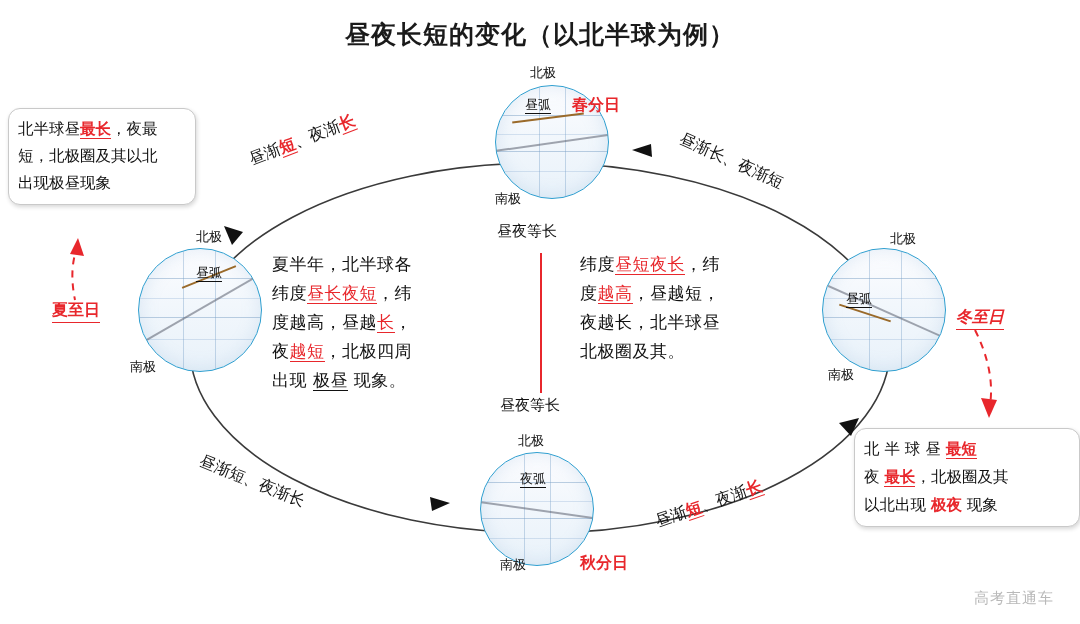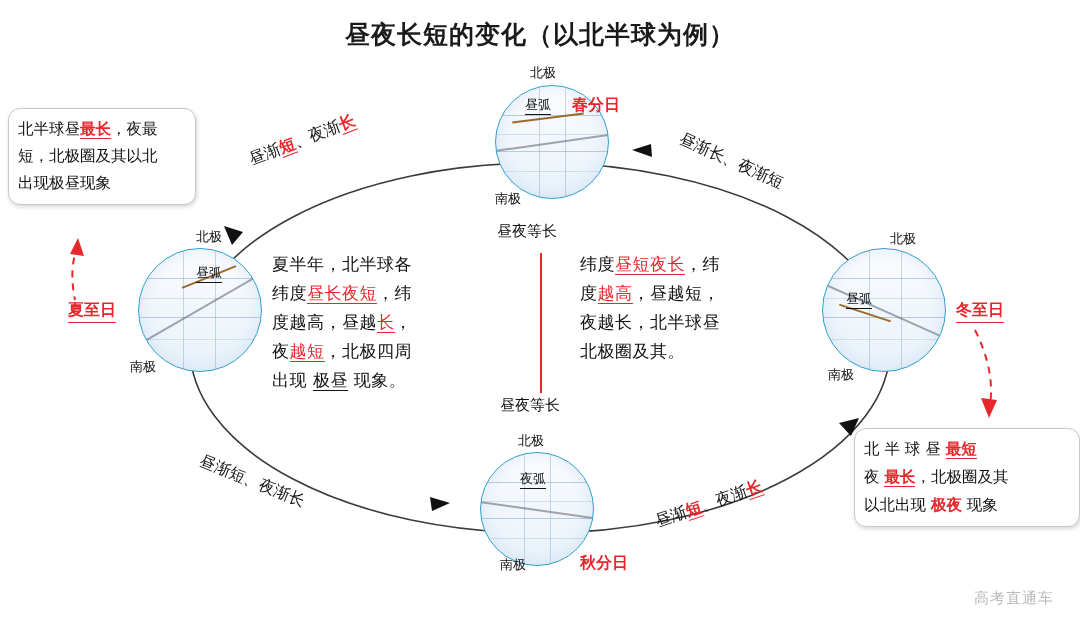--- a/index.html
+++ b/index.html
@@ -35,21 +35,21 @@
   }
   .globe .term{
     position:absolute;left:-6%;width:112%;height:2px;background:rgba(90,95,110,.55);
     transform-origin:center;
   }
   .arcline{position:absolute;height:0;border-top:2.2px solid #9a6a2a;}
   .polelabel{
     position:absolute;font-size:13px;color:#111;white-space:nowrap;
   }
   .arclabel{
-    position:absolute;font-size:13px;color:#111;white-space:nowrap;font-family:Liberation Mono, monospace;
+    position:absolute;font-size:13px;color:#111;white-space:nowrap;
   }
   .arclabel u{text-decoration:none;border-bottom:1.5px solid #111;padding-bottom:1px;}
 
   
   .redlabel{
     position:absolute;color:#e8272c;font-size:16px;font-weight:bold;white-space:nowrap;
   }
   .redlabel.u{border-bottom:1.6px solid #e8272c;padding-bottom:1px;}
   .flowlabel{
     position:absolute;font-size:16px;color:#111;white-space:nowrap;
@@ -143,36 +143,36 @@
     <div class="hline" style="top:56%;"></div>
     <div class="hline faint" style="top:74%;"></div>
     <div class="vmerid" style="left:36%;"></div>
     <div class="vmerid" style="left:62%;"></div>
     <div class="term" style="top:48%;transform:rotate(-30deg);"></div>
   </div>
   <div class="arcline" style="left:180px;top:276px;width:58px;transform:rotate(-22deg);"></div>
   <div class="polelabel" style="left:196px;top:228px;">北极</div>
   <div class="polelabel" style="left:130px;top:358px;">南极</div>
   <div class="arclabel" style="left:196px;top:264px;"><u>昼弧</u></div>
-  <div class="redlabel u" style="left:68px;top:300px;">夏至日</div>
+  <div class="redlabel u" style="left:52px;top:300px;">夏至日</div>
 
   <div class="globe" style="left:822px;top:248px;width:122px;height:122px;">
     <div class="hline" style="top:24%;"></div>
     <div class="hline faint" style="top:40%;"></div>
     <div class="hline" style="top:56%;"></div>
     <div class="hline faint" style="top:74%;"></div>
     <div class="vmerid" style="left:38%;"></div>
     <div class="vmerid" style="left:64%;"></div>
     <div class="term" style="top:50%;transform:rotate(24deg);"></div>
   </div>
   <div class="arcline" style="left:838px;top:312px;width:54px;transform:rotate(18deg);"></div>
   <div class="polelabel" style="left:890px;top:230px;">北极</div>
   <div class="polelabel" style="left:828px;top:366px;">南极</div>
   <div class="arclabel" style="left:846px;top:290px;"><u>昼弧</u></div>
-  <div class="redlabel u" style="left:956px;top:300px;">冬至日</div>
+  <div class="redlabel u" style="left:956px;top:307px;font-style:italic;">冬至日</div>
 
   <div class="globe" style="left:480px;top:452px;width:112px;height:112px;">
     <div class="hline" style="top:26%;"></div>
     <div class="hline faint" style="top:43%;"></div>
     <div class="hline" style="top:58%;"></div>
     <div class="hline faint" style="top:76%;"></div>
     <div class="vmerid" style="left:38%;"></div>
     <div class="vmerid" style="left:62%;"></div>
     <div class="term" style="top:50%;transform:rotate(8deg);"></div>
   </div>

